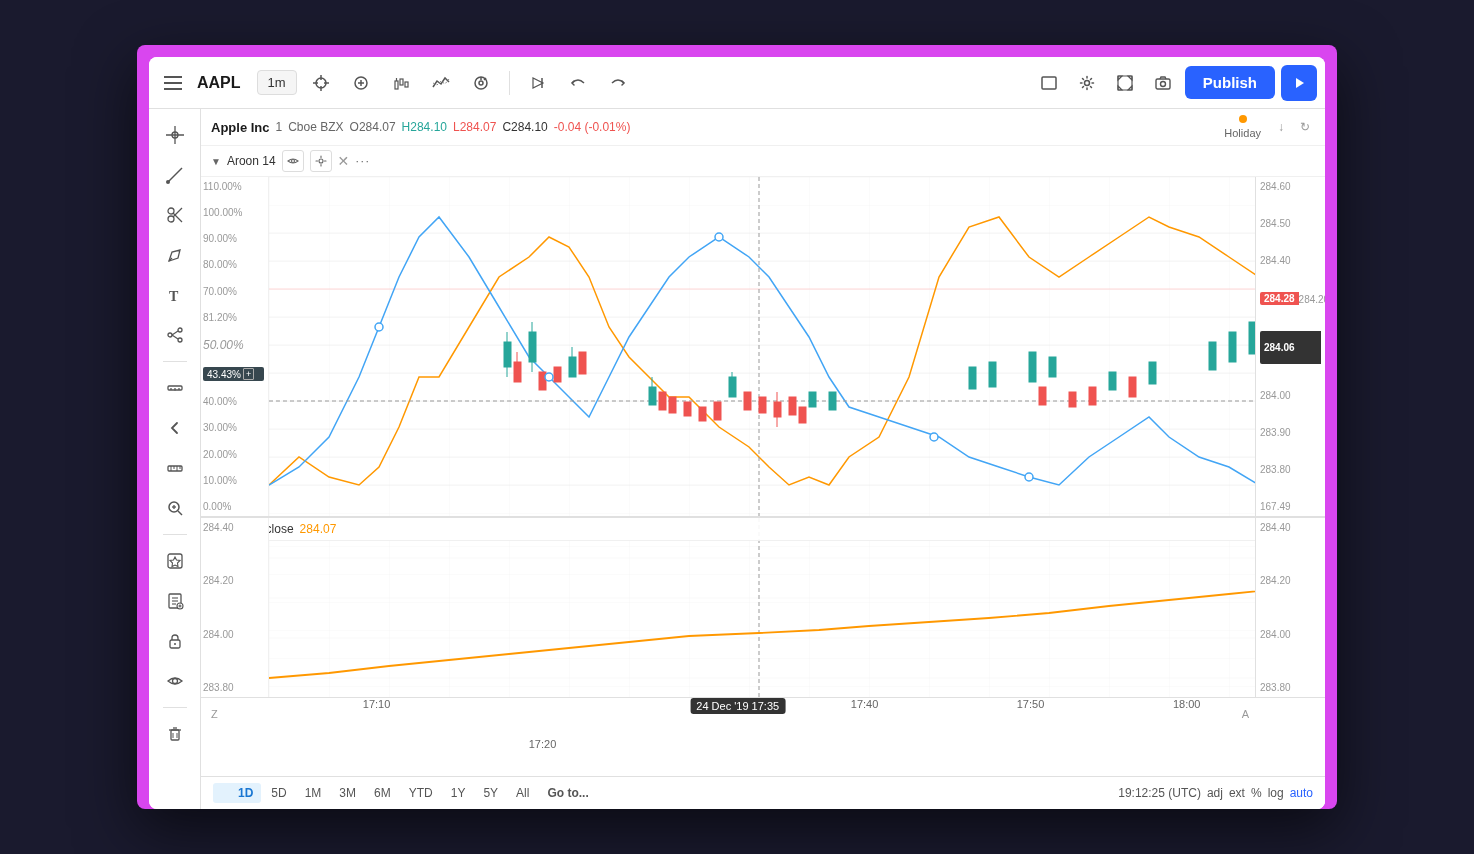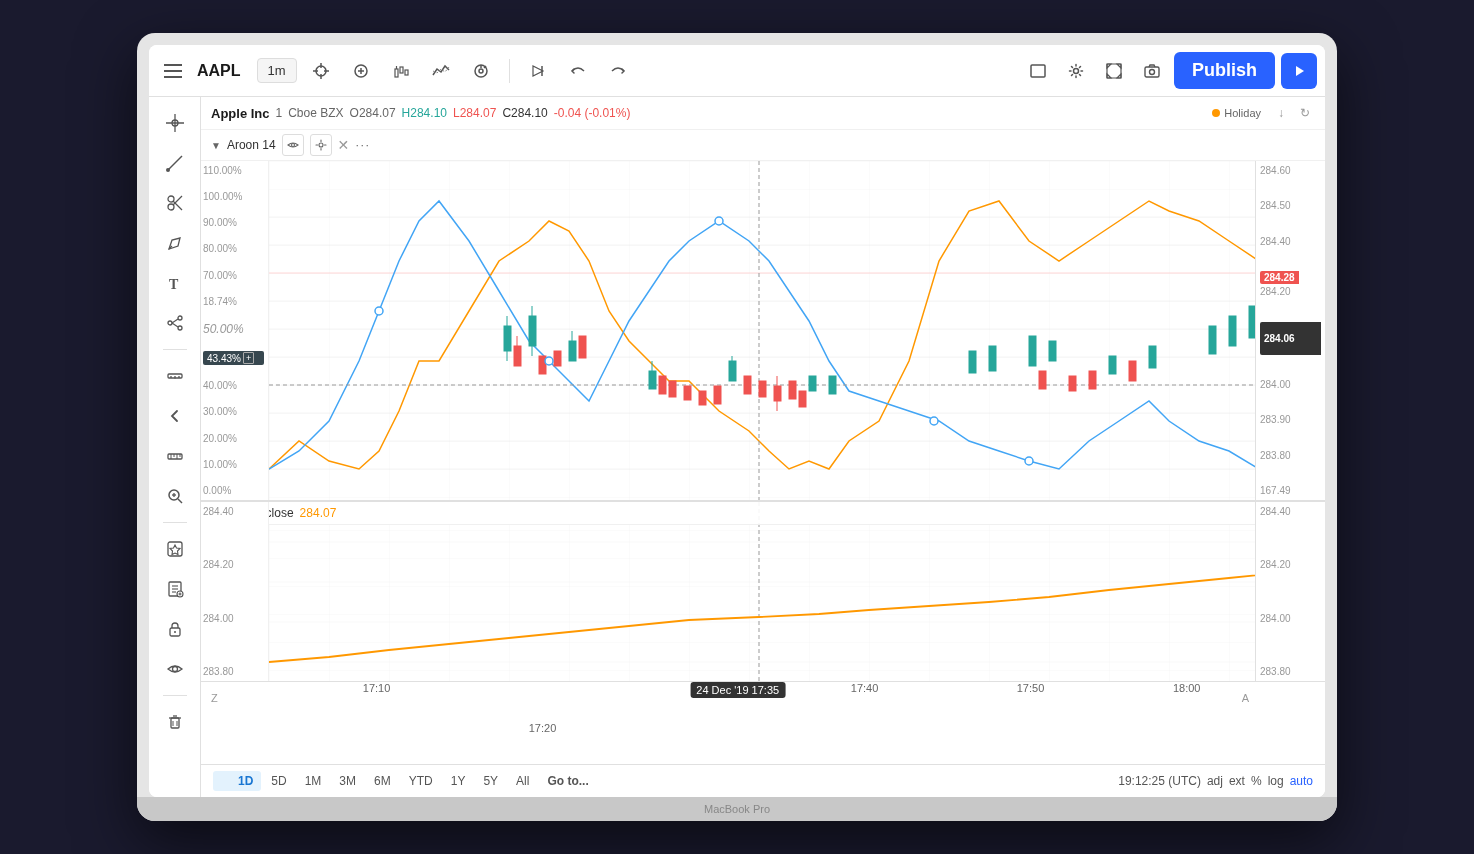--- a/index.html
+++ b/index.html
@@ -6,22 +6,22 @@
     body {
       background: #1a1a2e;
       display: flex;
       justify-content: center;
       align-items: center;
       min-height: 100vh;
       font-family: -apple-system, BlinkMacSystemFont, 'Segoe UI', sans-serif;
     }
     .laptop-outer {
       width: 1200px;
-      background: #e5e5e5;
-      border-radius: 18px;
+      background: #d946ef;
+      border-radius: 8px;
       padding: 12px 12px 0 12px;
       box-shadow: 0 20px 60px rgba(0,0,0,0.6);
     }
     .laptop-screen {
       background: #fff;
       border-radius: 8px;
       overflow: hidden;
       width: 100%;
     }
     .laptop-base {
@@ -82,21 +82,21 @@
     .toolbar-icon-btn {
       width: 32px; height: 32px;
       display: flex; align-items: center; justify-content: center;
       border-radius: 4px; cursor: pointer; color: #555;
       font-size: 16px;
     }
     .separator { width: 1px; height: 24px; background: #e0e0e0; margin: 0 4px; }
     .publish-btn {
       background: #2962ff; color: #fff;
       border: none; border-radius: 6px;
-      padding: 8px 18px; font-size: 18px; font-weight: 600;
+      padding: 8px 18px; font-size: 15px; font-weight: 600;
       cursor: pointer; display: flex; align-items: center; gap: 6px;
     }
     .play-btn {
       width: 36px; height: 36px;
       background: #2962ff; border-radius: 6px;
       display: flex; align-items: center; justify-content: center;
       cursor: pointer;
     }
 
     
@@ -147,21 +147,21 @@
     }
     .stock-name { font-weight: 600; color: #1a1a1a; font-size: 13px; }
     .stock-detail { color: #666; }
     .price-open { color: #666; }
     .price-high { color: #26a69a; }
     .price-low { color: #ef5350; }
     .price-close { color: #333; }
     .price-change-neg { color: #ef5350; }
     .holiday-badge {
       display: flex; align-items: center; gap: 4px;
-      margin-left: auto; color: #666; font-size: 11px;
+      margin-left: auto; color: #666; font-size: 11px; flex-direction: column;
     }
     .holiday-dot { width: 8px; height: 8px; background: #ff9800; border-radius: 50%; }
 
     
     .indicator-bar {
       display: flex;
       align-items: center;
       padding: 4px 10px;
       background: #fff;
       border-bottom: 1px solid #f0f0f0;
@@ -542,21 +542,21 @@
         <div style="flex:1; display:flex; flex-direction:column; position:relative;">
 
           <div style="flex: 0 0 340px; position:relative; overflow:hidden; border-bottom: 1px solid #e0e0e0;">
 
             <div style="position:absolute;left:0;top:0;bottom:0;width:68px;background:#fff;border-right:1px solid #f0f0f0;z-index:5;display:flex;flex-direction:column;justify-content:space-between;padding:4px 4px 4px 2px;">
               <span style="font-size:10px;color:#999;">110.00%</span>
               <span style="font-size:10px;color:#999;">100.00%</span>
               <span style="font-size:10px;color:#999;">90.00%</span>
               <span style="font-size:10px;color:#999;">80.00%</span>
               <span style="font-size:10px;color:#999;">70.00%</span>
-              <span style="font-size:10px;color:#999;">18.74%</span>
+              <span style="font-size:10px;color:#999;">81.20%</span>
               <span style="font-size:12px;color:#999;font-style:italic;">50.00%</span>
               <span style="font-size:10px;color:#aaa;background:#37474f;color:#fff;padding:1px 4px;border-radius:2px;display:flex;align-items:center;gap:2px;">
                 <span>43.43%</span>
                 <span style="font-size:9px;border:1px solid #aaa;padding:0 2px;border-radius:1px;">+</span>
               </span>
               <span style="font-size:10px;color:#999;">40.00%</span>
               <span style="font-size:10px;color:#999;">30.00%</span>
               <span style="font-size:10px;color:#999;">20.00%</span>
               <span style="font-size:10px;color:#999;">10.00%</span>
               <span style="font-size:10px;color:#999;">0.00%</span>
@@ -672,21 +672,21 @@
               <circle cx="665" cy="260" r="4" fill="white" stroke="#42a5f5" stroke-width="1.5"></circle>
               <circle cx="760" cy="300" r="4" fill="white" stroke="#42a5f5" stroke-width="1.5"></circle>
               <circle cx="995" cy="308" r="4" fill="white" stroke="#42a5f5" stroke-width="1.5"></circle>
               <circle cx="1040" cy="280" r="4" fill="white" stroke="#42a5f5" stroke-width="1.5"></circle>
             </svg>
 
             <div style="position:absolute;right:0;top:0;bottom:0;width:70px;background:#fff;border-left:1px solid #e0e0e0;display:flex;flex-direction:column;justify-content:space-between;padding:4px 4px;z-index:5;">
               <span style="font-size:10px;color:#999;">284.60</span>
               <span style="font-size:10px;color:#999;">284.50</span>
               <span style="font-size:10px;color:#999;">284.40</span>
-              <div style="display:flex;flex-direction:column;align-items:flex-start;">
+              <div style="display:flex;flex-direction:row;align-items:center;">
                 <span style="font-size:10px;color:#ef5350;background:#ef5350;color:#fff;padding:1px 4px;border-radius:2px 0 0 2px;font-weight:600;">284.28</span>
                 <span style="font-size:10px;color:#999;margin-top:2px;">284.20</span>
               </div>
               <span style="font-size:10px;color:#333;background:#333;color:#fff;padding:11px 4px;border-radius:2px 0 0 2px;font-weight:600;">284.06</span>
               <span style="font-size:10px;color:#999;">284.00</span>
               <span style="font-size:10px;color:#999;">283.90</span>
               <span style="font-size:10px;color:#999;">283.80</span>
               <span style="font-size:10px;color:#999;">167.49</span>
             </div>
           </div>
@@ -759,16 +759,13 @@
             <span class="bottom-toolbar-link">ext</span>
             <span class="bottom-toolbar-link">%</span>
             <span class="bottom-toolbar-link">log</span>
             <span class="auto-label bottom-toolbar-link">auto</span>
           </div>
         </div>
       </div>
     </div>
   </div>
 
-  <div class="laptop-base">
-    <span class="laptop-base-text">MacBook Pro</span>
-  </div>
 </div>
 
 </body></html>

